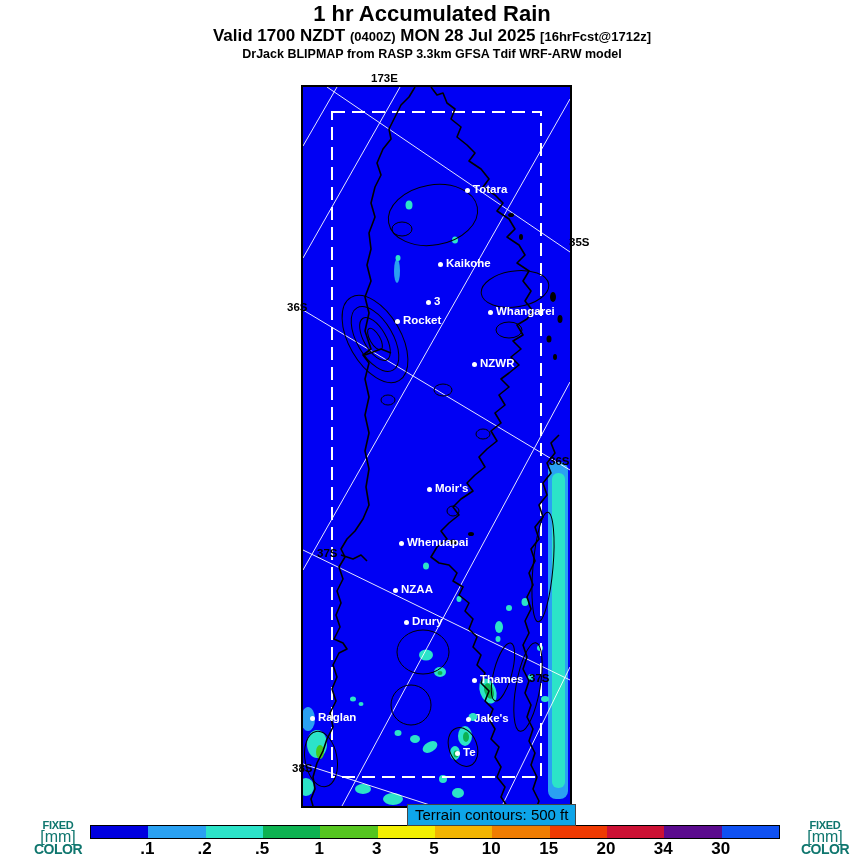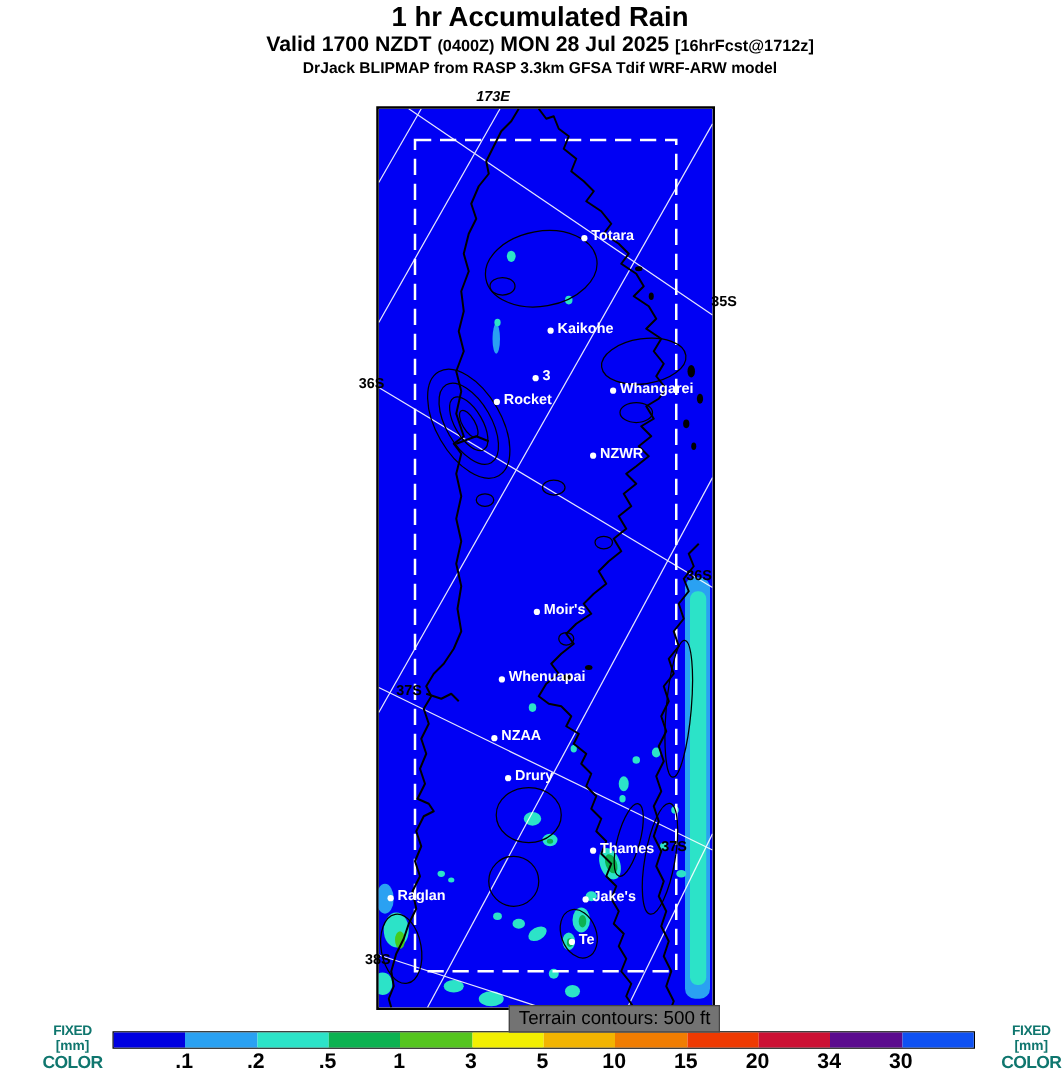--- a/index.html
+++ b/index.html
@@ -13,32 +13,32 @@
   .t3{font-size:12.5px;font-weight:bold;line-height:15px;}
   
   #map-frame{position:absolute;left:301px;top:85px;width:267px;height:719px;
              border:2px solid #000;box-sizing:content-box;}
   #map-frame svg{position:absolute;left:0;top:0;display:block;}
   .gratlab{position:absolute;font-size:11.5px;font-weight:bold;color:#000;line-height:11px;white-space:nowrap;z-index:6;}
   .site{position:absolute;z-index:7;}
   .site .dot{position:absolute;width:5px;height:5px;border-radius:50%;background:#fff;left:-2.5px;top:-2.5px;}
   .site .lbl{position:absolute;left:6px;top:-7px;font-size:11.5px;font-weight:bold;color:#fff;white-space:nowrap;}
   
-  #terrain-note{position:absolute;left:407px;top:804px;background:#737373;border:1.5px solid #444;
+  #terrain-note{position:absolute;left:407px;top:804px;background:#0ea5e9;border:1.5px solid #444;
                 font-size:15px;color:#000;padding:1px 7px 2px 7px;white-space:nowrap;z-index:9;}
   
   #colorbar{position:absolute;left:90px;top:825px;width:688px;height:12px;display:flex;
             border:1px solid #000;box-sizing:content-box;z-index:5;}
   #colorbar .seg{flex:1 1 0;height:100%;}
   #cb-ticks{position:absolute;left:0;top:839px;width:100%;height:20px;z-index:5;}
   #cb-ticks span{position:absolute;transform:translateX(-50%);font-size:17px;font-weight:bold;color:#000;}
   .units{position:absolute;top:820px;width:60px;text-align:center;color:#0f766e;z-index:5;}
   #units-left{left:28px;} #units-right{left:795px;}
   .units .u1{font-size:11px;font-weight:bold;line-height:10px;letter-spacing:-0.3px;}
-  .units .u2{font-size:11px;font-weight:bold;line-height:14px;}
+  .units .u2{font-size:16px;font-weight:normal;line-height:14px;}
   .units .u3{font-size:14px;font-weight:bold;line-height:10px;letter-spacing:-0.5px;}
 </style>
 </head>
 <body>
 
 <div id="page">
 
   <div id="header">
     <div class="t1">1 hr Accumulated Rain</div>
     <div class="t2"><span>Valid 1700 NZDT</span> <span class="small">(0400Z)</span> <span>MON 28 Jul 2025</span> <span class="small">[16hrFcst@1712z]</span></div>
@@ -139,21 +139,21 @@
         <ellipse cx="240" cy="480" rx="10" ry="55" transform="rotate(5 240 480)"></ellipse>
         <ellipse cx="225" cy="600" rx="12" ry="45" transform="rotate(10 225 600)"></ellipse>
         <ellipse cx="200" cy="585" rx="9" ry="30" transform="rotate(15 200 585)"></ellipse>
         <ellipse cx="160" cy="660" rx="14" ry="20" transform="rotate(-20 160 660)"></ellipse>
         <ellipse cx="18" cy="672" rx="16" ry="28" transform="rotate(-10 18 672)"></ellipse>
       </g>
     </svg>
   </div>
 
   <div id="graticule-labels">
-      <span class="gratlab" style="left: 381px; top: 73px; font-style: italic;">173E</span>
+      <span class="gratlab" style="left: 371px; top: 73px;">173E</span>
       <span class="gratlab" style="left: 569px; top: 237px;">35S</span>
       <span class="gratlab" style="left: 287px; top: 302px;">36S</span>
       <span class="gratlab" style="left: 549px; top: 456px;">36S</span>
       <span class="gratlab" style="left: 317px; top: 548px;">37S</span>
       <span class="gratlab" style="left: 529px; top: 673px;">37S</span>
       <span class="gratlab" style="left: 292px; top: 763px;">38S</span>
     </div>
   <div id="site-markers">
       <div class="site" style="left: 467px; top: 190px;">
         <span class="dot"></span>

